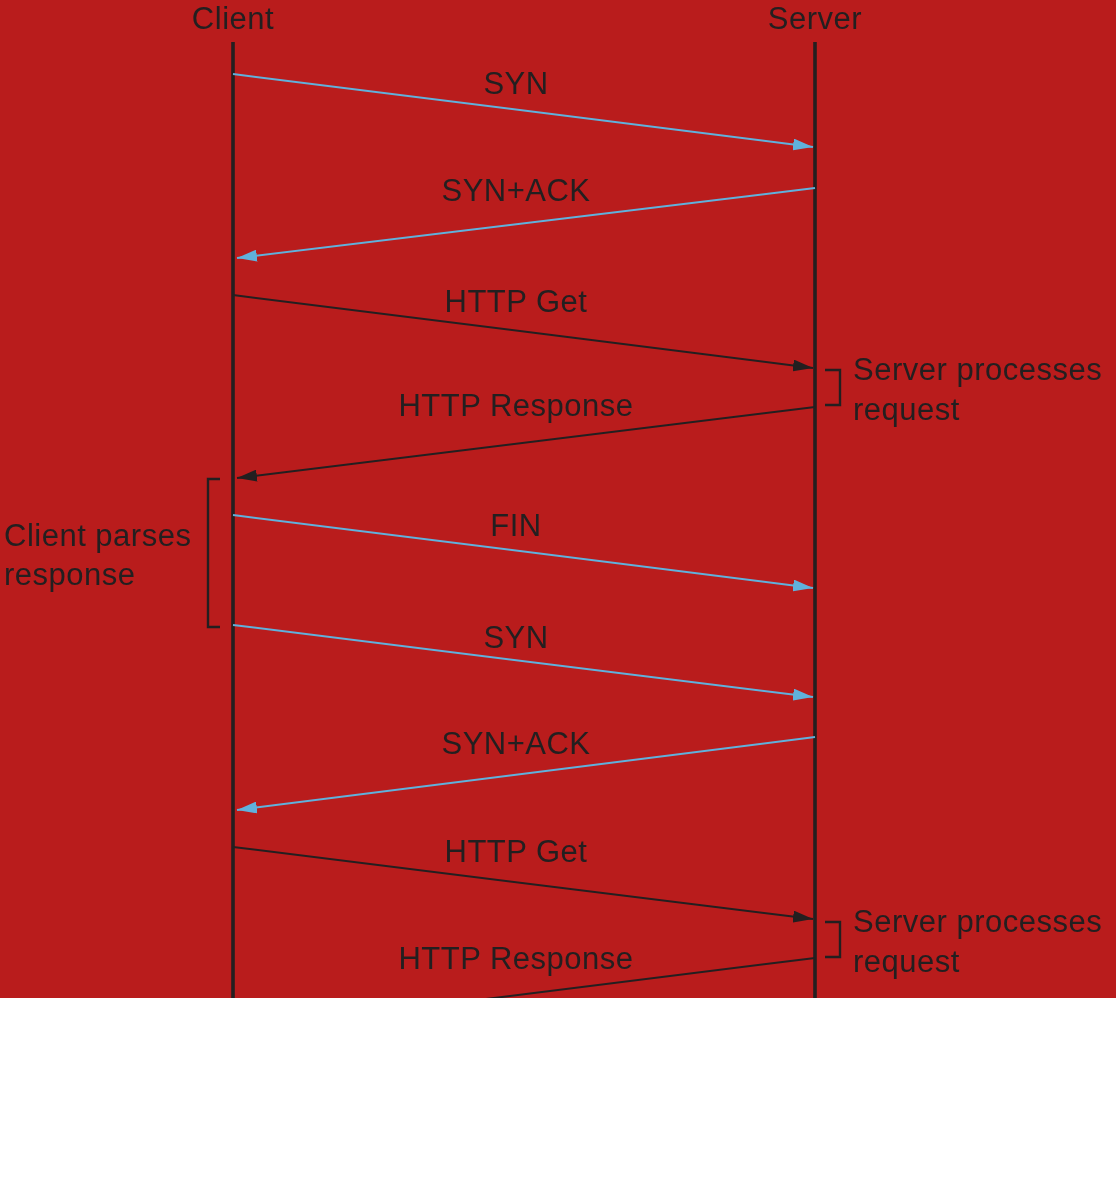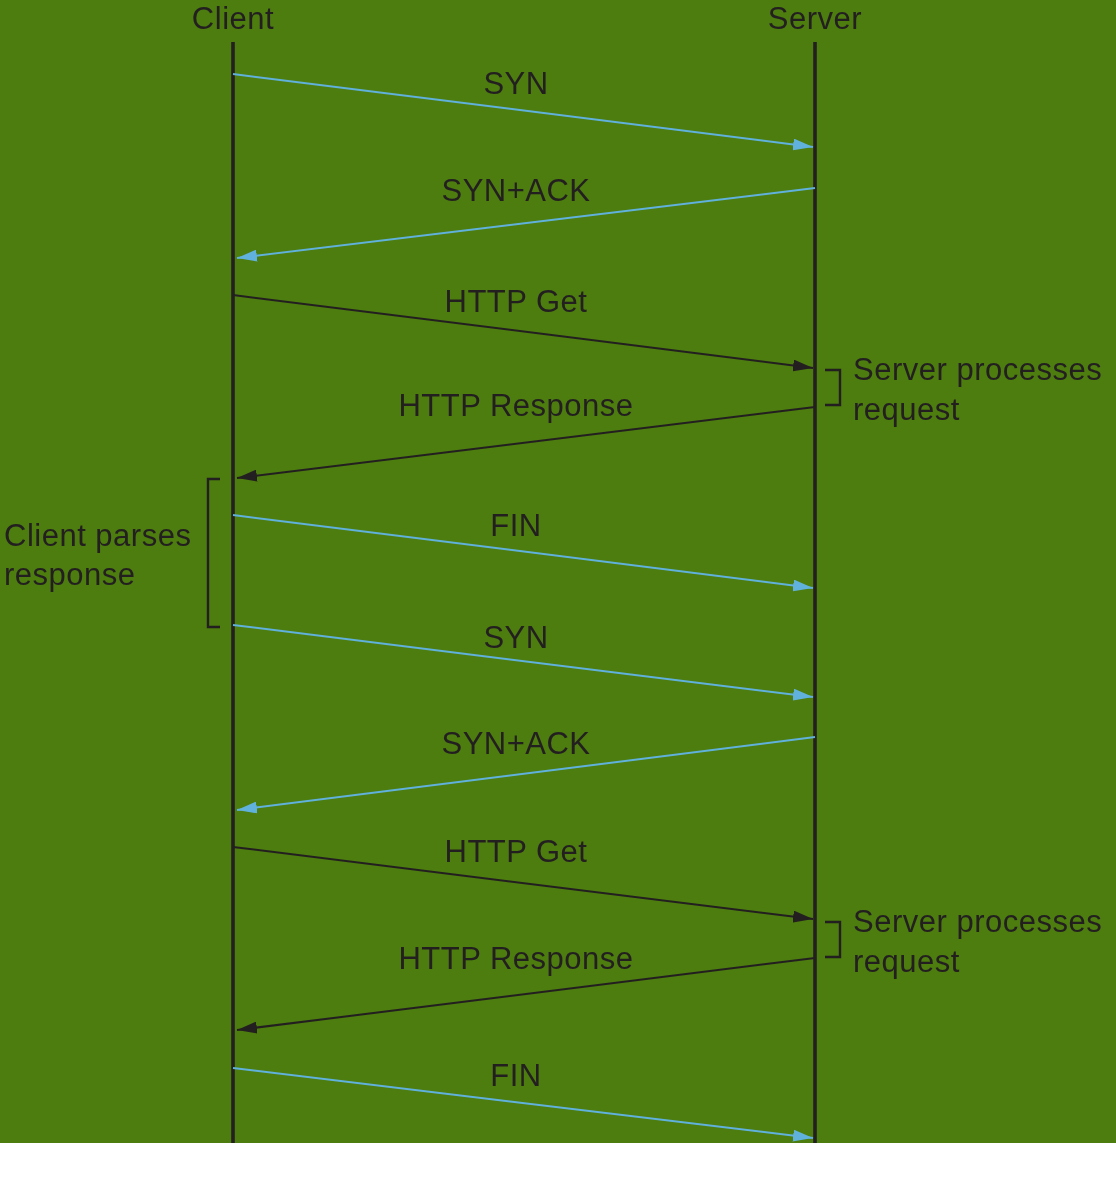--- a/index.html
+++ b/index.html
@@ -3,22 +3,22 @@
 <meta charset="utf-8">
 <style>
   html, body {
     margin: 0;
     padding: 0;
     background: #ffffff;
   }
   .stage {
     position: relative;
     width: 1116px;
-    height: 1143px;
-    background: #4d7c0f;
+    height: 998px;
+    background: #b91c1c;
     overflow: hidden;
   }
   svg {
     display: block;
     font-family: "Liberation Sans", sans-serif;
   }
   .actor-label, .msg-label, .note-label {
     font-size: 31px;
     letter-spacing: 0.5px;
     fill: #231F20;

